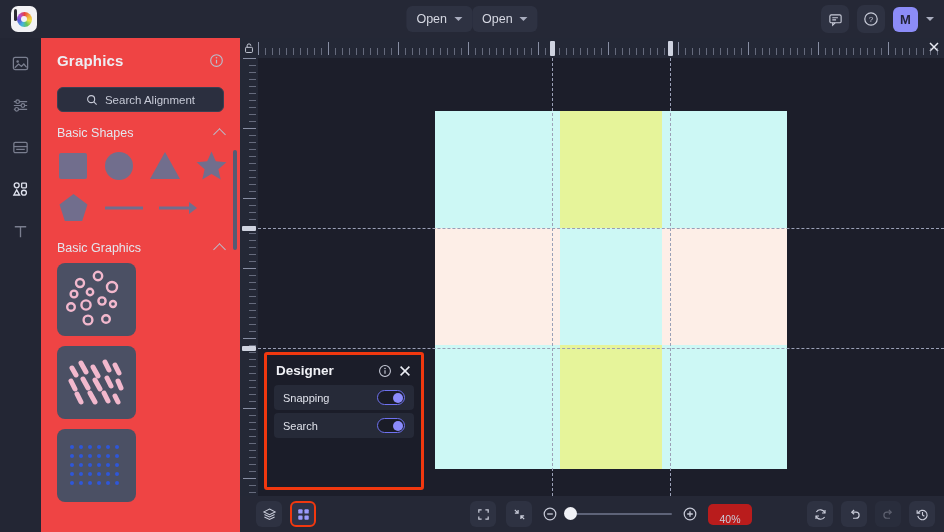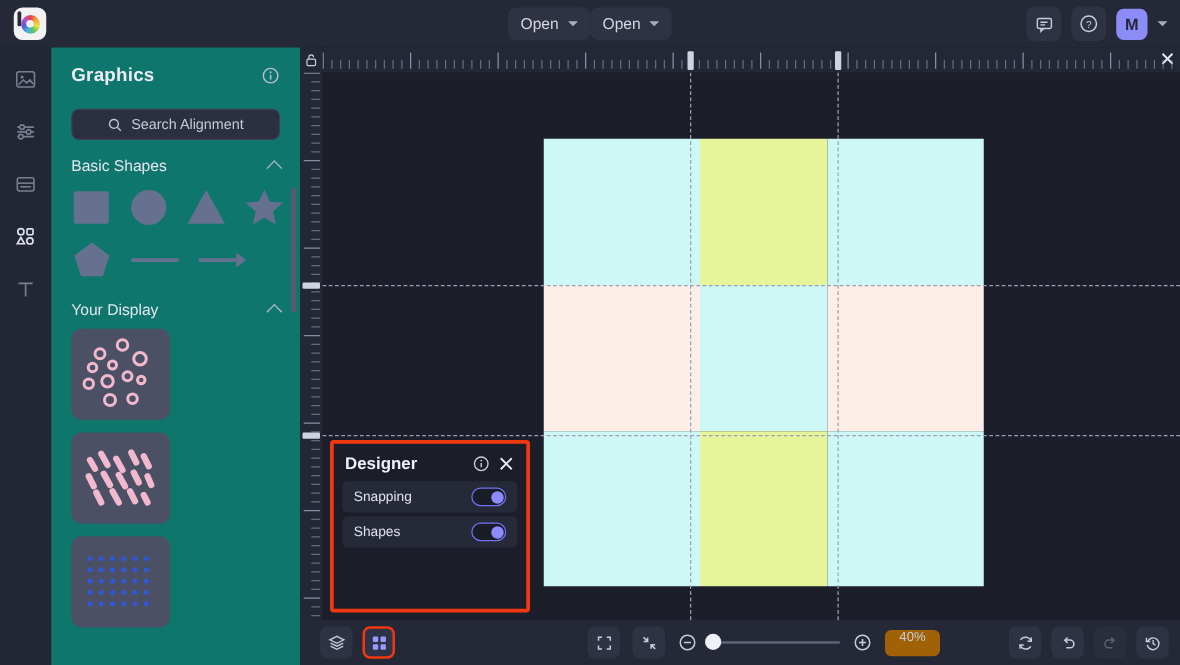--- a/index.html
+++ b/index.html
@@ -54,21 +54,21 @@
     position:absolute; left:0; top:38px; width:41px; height:494px;
     background:#22253300; background-color:#232634;
     display:flex; flex-direction:column; align-items:center; padding-top:14px; gap:20px;
   }
   .rail-icon { width:22px;height:22px;display:flex;align-items:center;justify-content:center;cursor:pointer;opacity:.62;}
   .rail-icon.active { opacity:1; }
 
   
   .panel {
     position:absolute; left:41px; top:38px; width:199px; height:494px;
-    background:#0f766e; overflow:hidden;text-align:center;
+    background:#ef4444; overflow:hidden;text-align:center;
   }
   .panel-head {
     display:flex; align-items:center; justify-content:space-between;
     padding: 14px 16px 10px 16px;
   }
   .panel-title { color:#edeef3; font-size:15px; font-weight:bold; letter-spacing:.2px; }
   .btn-primary {
     margin: 2px 16px 0 16px; height:25px; border-radius:6px;
     background:#9a9afc; color:#20223a; font-size:12px;
     display:flex; align-items:center; justify-content:center; cursor:pointer;
@@ -132,22 +132,22 @@
   .toggle .knob { position:absolute; right:1.5px; top:1.5px; width:10px;height:10px;border-radius:50%;background:#8b8bfb;}
 
   
   .bottombar {
     position:absolute; left:240px; top:496px; width:704px; height:36px;
     background:#252836; display:flex; align-items:center;
   }
   .bb-btn { width:26px;height:26px;border-radius:6px;background:#2e3242;display:flex;align-items:center;justify-content:center;cursor:pointer;}
   .bb-btn.sel { background:#2f3347; border:2px solid #f1380f; }
   .zoom-pct {
-    min-width:44px;height:21px;border-radius:5px;background:#a16207;
-    display:flex;align-items:flex-start;justify-content:center;color:#c9ccd9;font-size:10.5px; cursor:pointer;
+    min-width:44px;height:21px;border-radius:5px;background:#b91c1c;
+    display:flex;align-items:flex-end;justify-content:center;color:#c9ccd9;font-size:10.5px; cursor:pointer;
   }
   .slider-track { width:104px;height:2px;background:#5e6378;border-radius:2px;position:relative; cursor:pointer;}
   .slider-knob { position:absolute;left:-4px;top:-6px;width:13px;height:13px;border-radius:50%;background:#f0f1f6;}
   .bb-right { position:absolute; right:9px; display:flex; gap:8px; align-items:center;}
   svg { display:block; }
 </style>
 </head>
 <body>
 
 <div id="app">
@@ -289,21 +289,21 @@
       </div>
       <div class="shape">
         <svg width="42" height="32" viewBox="0 0 42 32">
             <path d="M2 16 H36" stroke="#6b7191" stroke-width="3"></path>
             <path d="M32 10 L40 16 L32 22 Z" fill="#6b7191"></path>
           </svg>
       </div>
     </div>
 
     <div class="section-head" style="margin-top:17px;">
-      <span>Your Display</span>
+      <span>Basic Graphics</span>
       <span class="chev-up"></span>
     </div>
 
     <div class="thumbs">
       <div class="thumb">
         <svg width="79" height="73" viewBox="0 0 79 73">
           <g stroke="#f2b8cd" stroke-width="2.4" fill="none">
             <circle cx="23" cy="20" r="4"></circle>
               <circle cx="41" cy="13" r="4.2"></circle>
             <circle cx="55" cy="24" r="5"></circle>
@@ -603,21 +603,21 @@
       </span>
     </div>
 
     <div class="dlg-row">
       <span class="dlg-label">Snapping</span>
       <span class="toggle">
           <span class="knob"></span>
         </span>
     </div>
     <div class="dlg-row">
-      <span class="dlg-label">Shapes</span>
+      <span class="dlg-label">Search</span>
       <span class="toggle">
           <span class="knob"></span>
         </span>
     </div>
   </div>
 
   <div class="bottombar">
     <div style="display:flex;gap:8px;margin-left:16px;align-items:center;">
       <div class="bb-btn">
         <svg width="15" height="15" viewBox="0 0 16 16">

